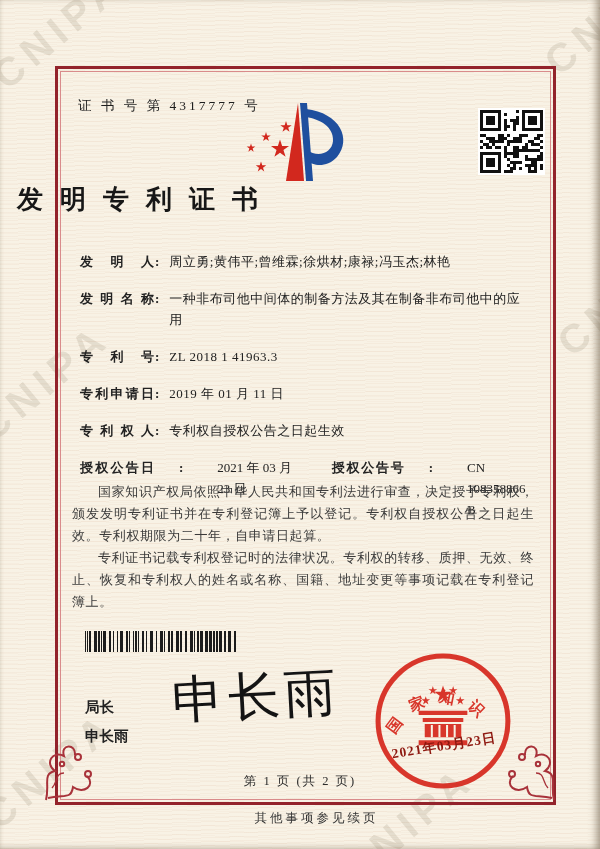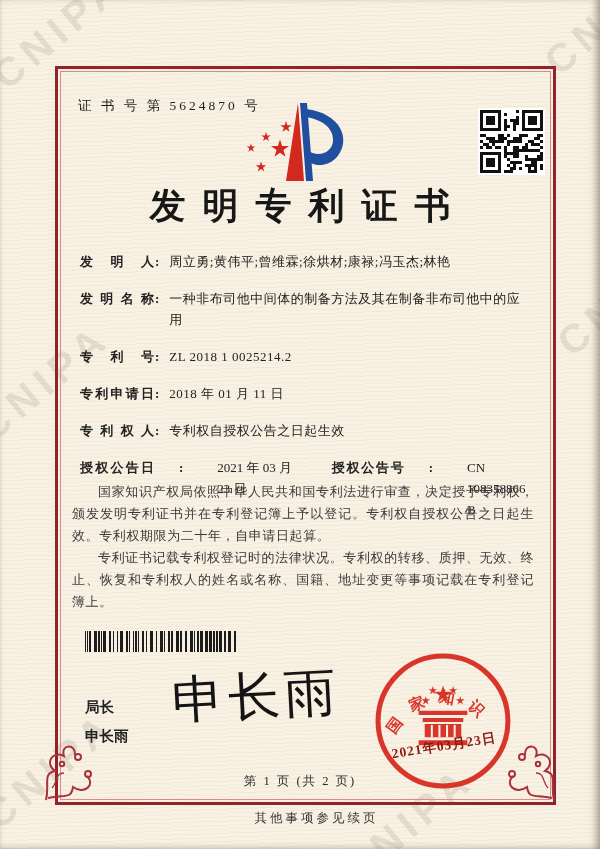--- a/index.html
+++ b/index.html
@@ -25,22 +25,22 @@
   }
   .frame{position:absolute;left:55px;top:66px;width:495px;height:733px;border:3px solid #93232b;}
   .frame-inner{position:absolute;inset:2px;border:1px solid #d98b8b;}
   .flourish{position:absolute;width:62px;height:62px;}
   .fl-left{left:40px;top:742px;}
   .fl-right{left:498px;top:742px;transform:scaleX(-1);}
   .cert-no{position:absolute;left:78px;top:97px;font-size:13.5px;letter-spacing:3px;color:#1e1e1e;}
   .logo{position:absolute;left:240px;top:101px;width:115px;height:82px;}
   .qr{position:absolute;left:478px;top:108px;width:67px;height:67px;background:#fff;padding:2px;box-sizing:border-box;}
   .title{
-    position:absolute;left:0;right:0;top:182px;text-align:center;
-    font-size:36px;font-weight:bold;letter-spacing:17px;text-indent:17px;color:#171717;
+    position:absolute;left:0;right:0;top:182px;
+    font-size:26px;font-weight:bold;letter-spacing:17px;text-indent:17px;color:#171717;
   }
   .fields{position:absolute;left:80px;top:251px;width:452px;font-size:13px;color:#222;}
   .frow{display:flex;margin-bottom:16px;line-height:21px;}
   .fgroup{display:flex;gap:24px;}
   .flabel{flex:0 0 74px;text-align:justify;text-align-last:justify;font-weight:600;}
   .fcolon{font-weight:600;margin:0 10px 0 1px;}
   .fcolon::before{content:":";}
   .fvalue{flex:1;letter-spacing:.5px;}
   .fgroup2{margin-left:36px;}
   .fgroup2 .flabel{flex:0 0 72px;}
@@ -92,21 +92,21 @@
     <g fill="none" stroke="#a8323a" stroke-width="2">
       <path d="M6 58 C10 42 2 32 15 29 C4 21 13 8 24 14 C20 2 36 1 35 13"></path>
       <path d="M8 56 C24 52 31 58 33 45 C44 53 56 43 47 34"></path>
       <path d="M12 46 C18 40 15 31 24 31" stroke-width="1.4"></path>
       <circle cx="38" cy="15" r="3"></circle>
       <circle cx="48" cy="32" r="3"></circle>
       <circle cx="22" cy="22" r="2.2"></circle>
     </g>
   </svg>
 
-  <div class="cert-no">证 书 号 第 5624870 号</div>
+  <div class="cert-no">证 书 号 第 4317777 号</div>
 
   <svg class="logo" viewBox="0 0 115 82">
     <defs>
       <path id="star" d="M0,-1L0.2245,-0.309L0.951,-0.309L0.3633,0.118L0.5878,0.809L0,0.382L-0.5878,0.809L-0.3633,0.118L-0.951,-0.309L-0.2245,-0.309Z"></path>
     </defs>
     <path d="M60 2 L67 2 L73 80 L66 80 Z" fill="#1f4f9e"></path>
     <path d="M66 8 C100 12 112 38 97 56 C86 68 72 64 68 60 L67 49 C78 57 92 52 93 40 C94 26 80 18 66 16 Z" fill="#1f4f9e"></path>
     <path d="M58 2 L64 80 L46 80 Z" fill="#d2281e"></path>
     <g fill="#d2281e">
       <use href="#star" transform="translate(40,48) scale(9.5)"></use>
@@ -132,26 +132,26 @@
       <span class="fvalue">周立勇;黄伟平;曾维霖;徐烘材;康禄;冯玉杰;林艳</span>
     </div>
     <div class="frow">
       <span class="flabel">发明名称</span>
         <span class="fcolon"></span>
       <span class="fvalue">一种非布司他中间体的制备方法及其在制备非布司他中的应用</span>
     </div>
     <div class="frow">
       <span class="flabel">专利号</span>
         <span class="fcolon"></span>
-      <span class="fvalue">ZL 2018 1 0025214.2</span>
+      <span class="fvalue">ZL 2018 1 41963.3</span>
     </div>
     <div class="frow">
       <span class="flabel">专利申请日</span>
         <span class="fcolon"></span>
-      <span class="fvalue">2018 年 01 月 11 日</span>
+      <span class="fvalue">2019 年 01 月 11 日</span>
     </div>
     <div class="frow">
       <span class="flabel">专利权人</span>
         <span class="fcolon"></span>
       <span class="fvalue">专利权自授权公告之日起生效</span>
     </div>
     <div class="frow">
       <span class="fgroup">
         <span class="flabel">授权公告日</span>
           <span class="fcolon"></span>

